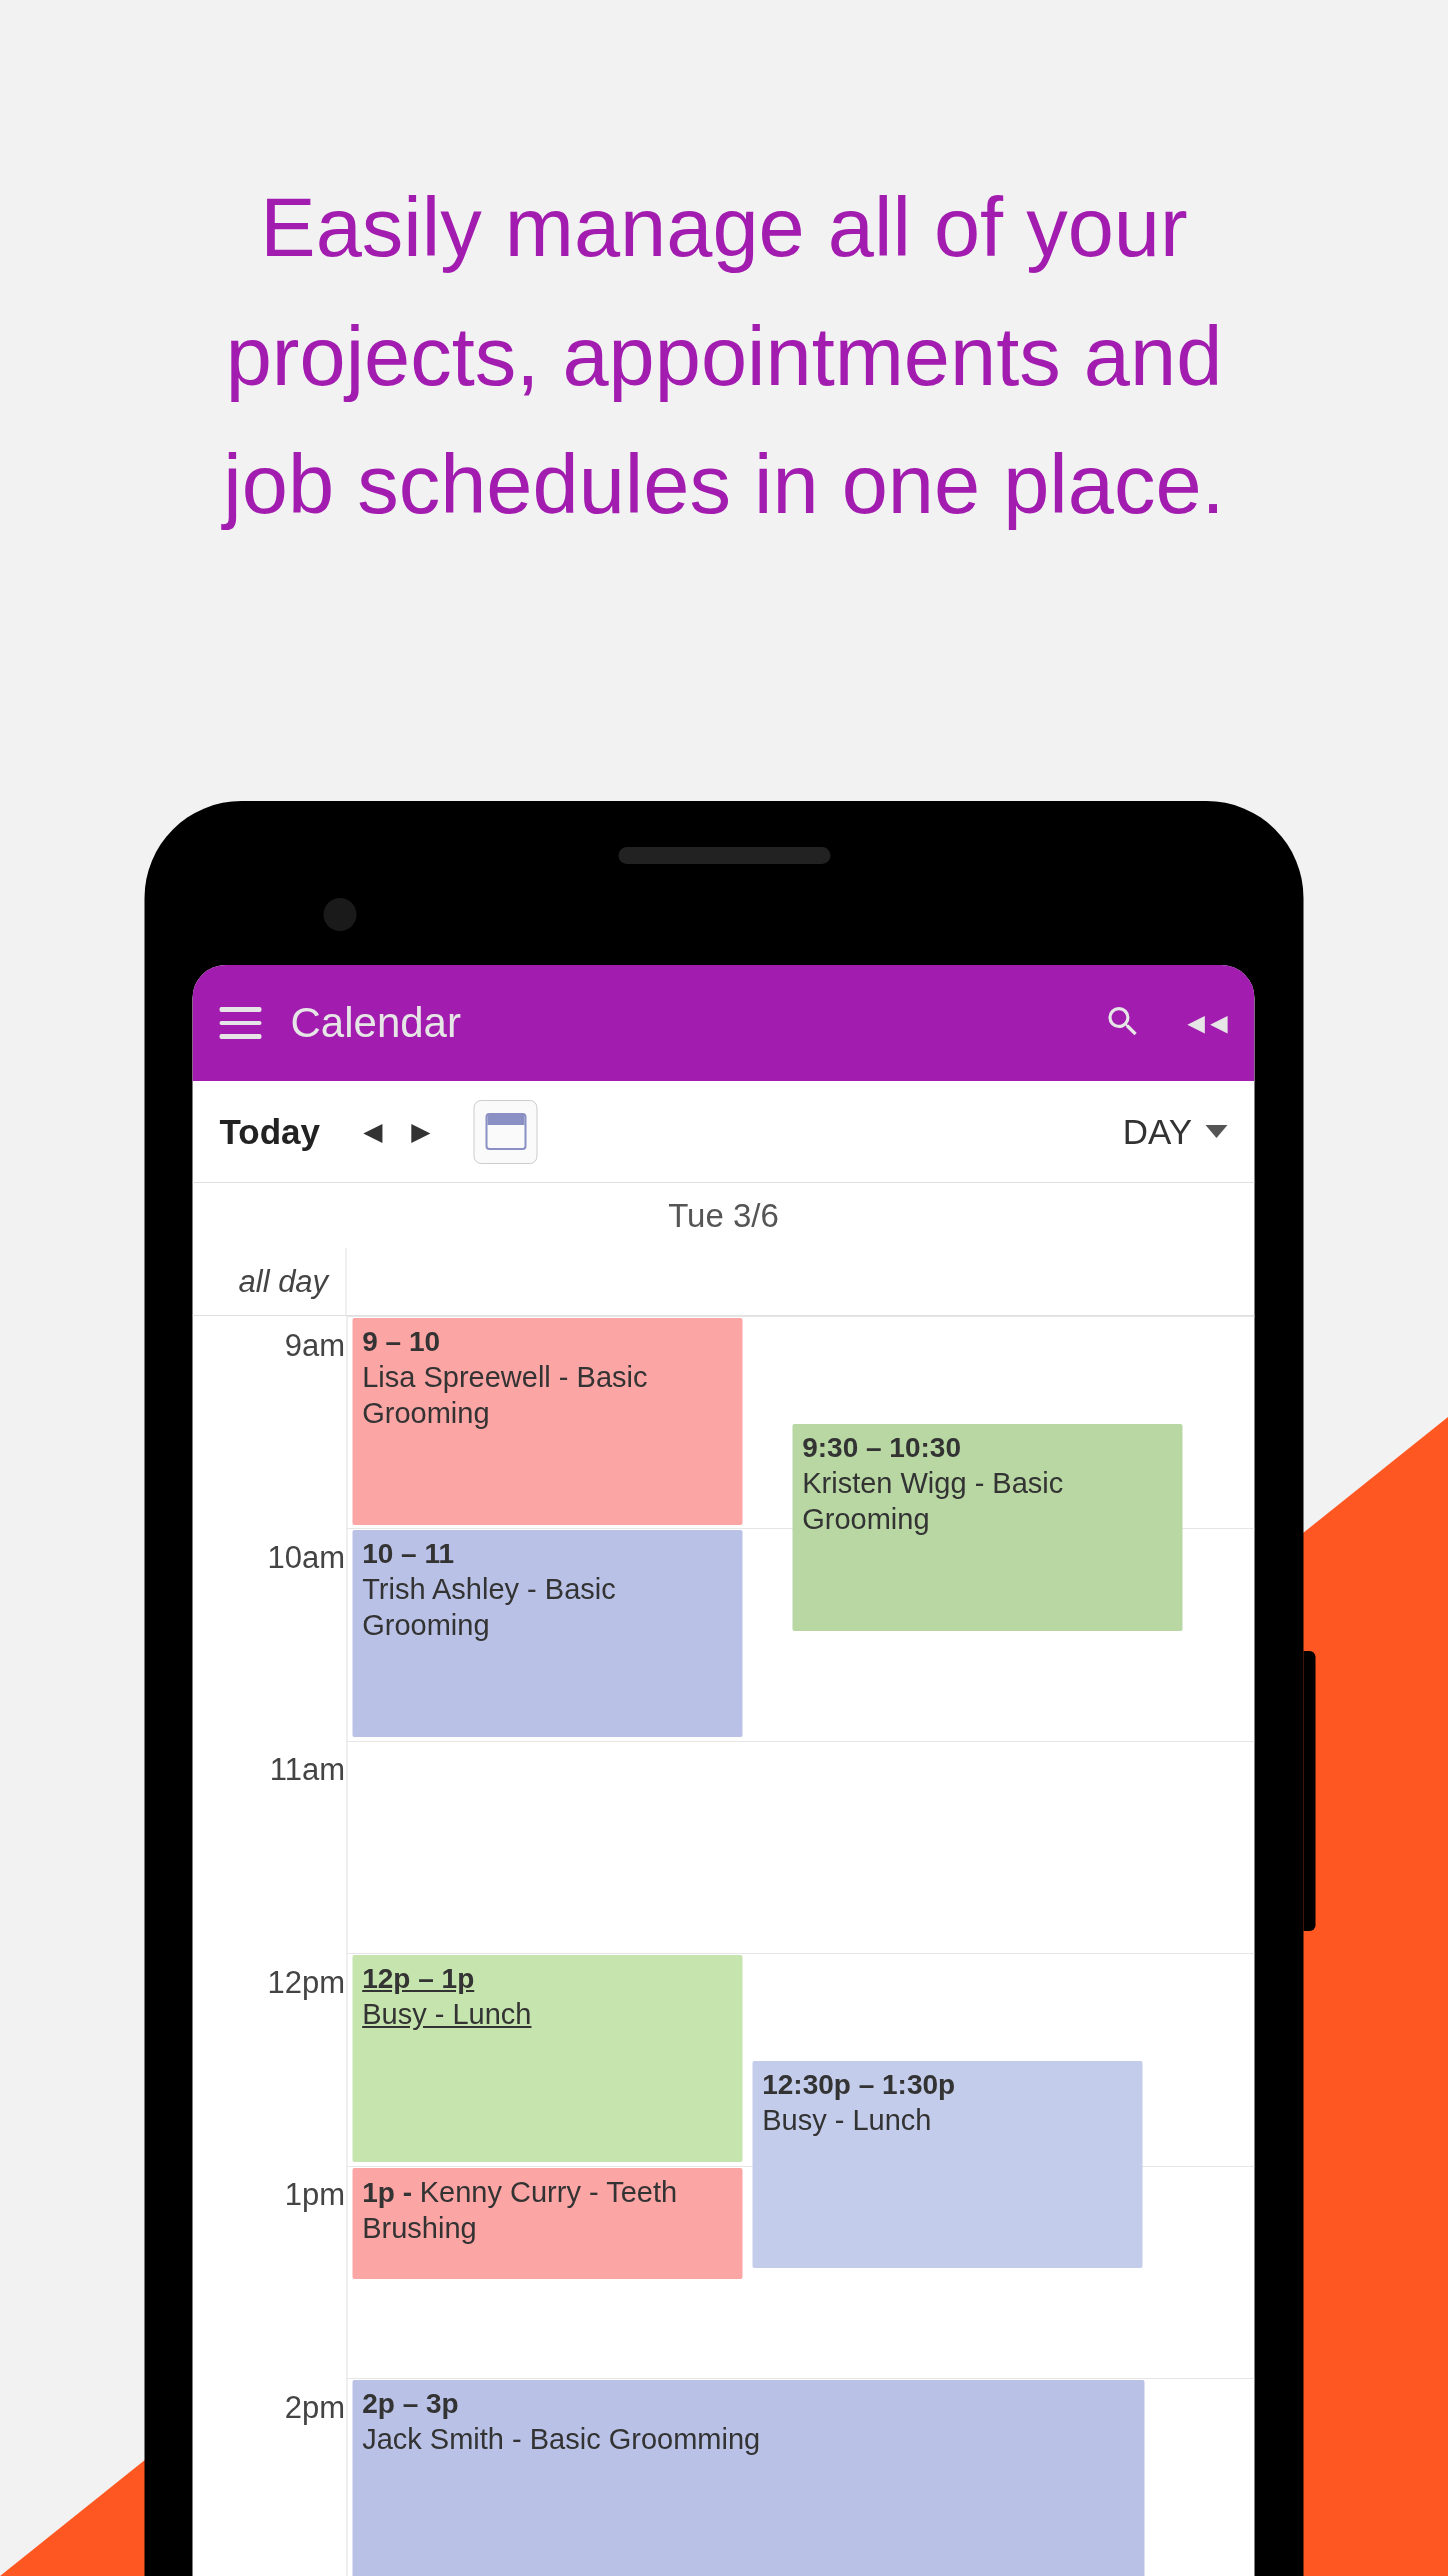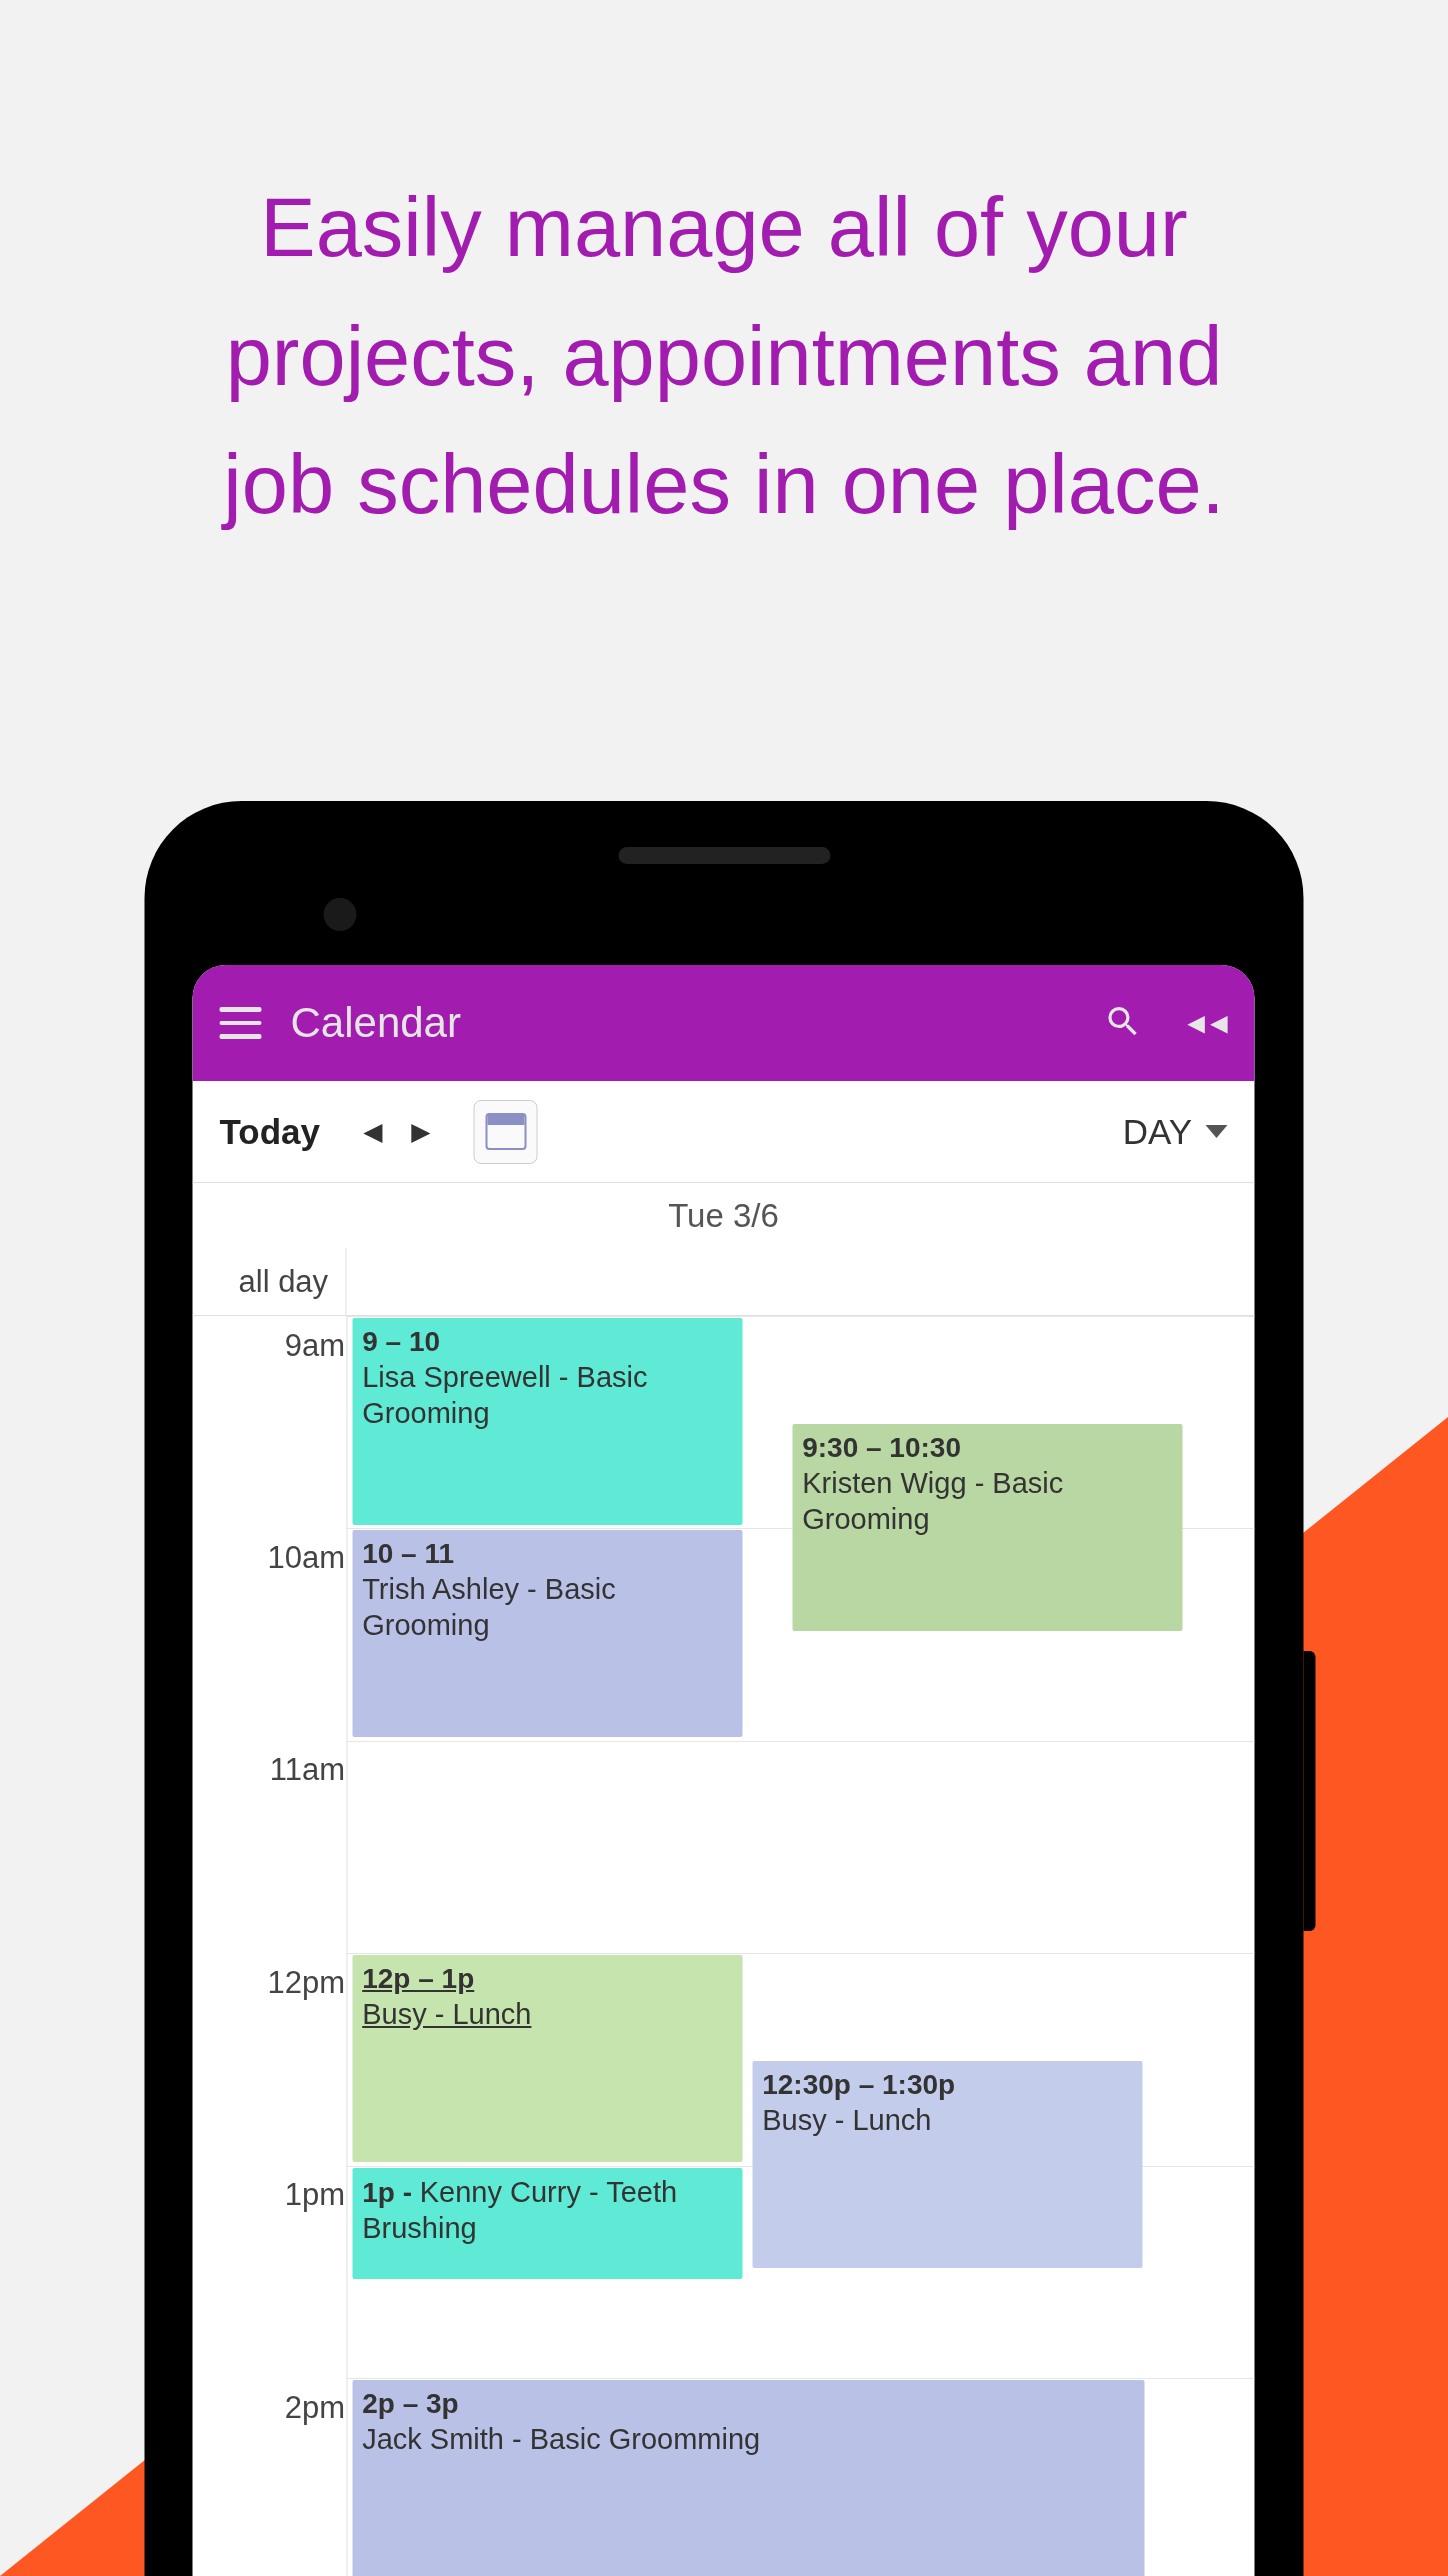--- a/index.html
+++ b/index.html
@@ -182,20 +182,21 @@
     .allday-label {
       width: 154px;
       padding-right: 17.4px;
       text-align: right;
       font-size: 31px;
       color: #444;
       display: flex;
       align-items: center;
       justify-content: flex-end;
       border-right: 1px solid #e0e0e0;
+      font-style: italic;
     }
     .calendar-body {
       position: relative;
       height: 1545px;
     }
     .time-label {
       position: absolute;
       left: 16px;
       width: 154px;
       text-align: right;
@@ -221,21 +222,21 @@
     .event {
       position: absolute;
       padding: 5.8px 9.7px;
       font-size: 29px;
       color: #333;
       line-height: 1.25;
       border-radius: 1.9px;
       overflow: hidden;
     }
     .event .time-range { font-weight: 600; font-size: 28px; }
-    .c-teal { background: #5eead4; }
+    .c-teal { background: #fca5a5; }
     .c-blue { background: #b9c2e6; }
     .c-green { background: #b8d7a3; }
     .c-ltgreen { background: #c6e4ae; }
     .c-ltblue { background: #c3ccea; }
     .underline { text-decoration: underline; }
   </style>
 </head>
 <body>
 
 <div class="orange-triangle"></div>

